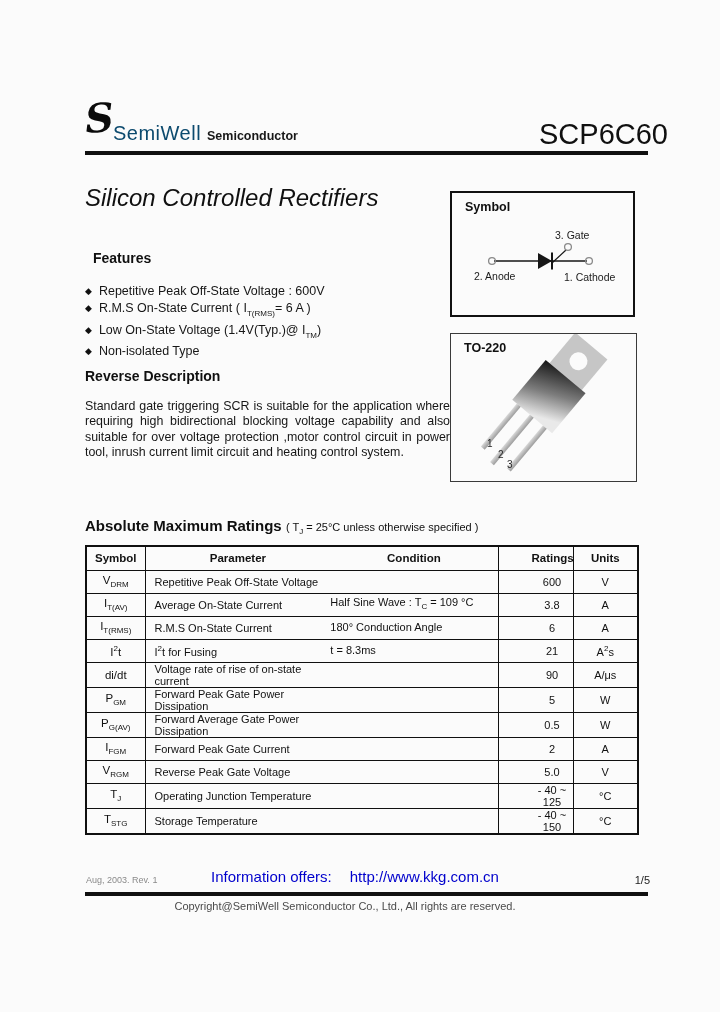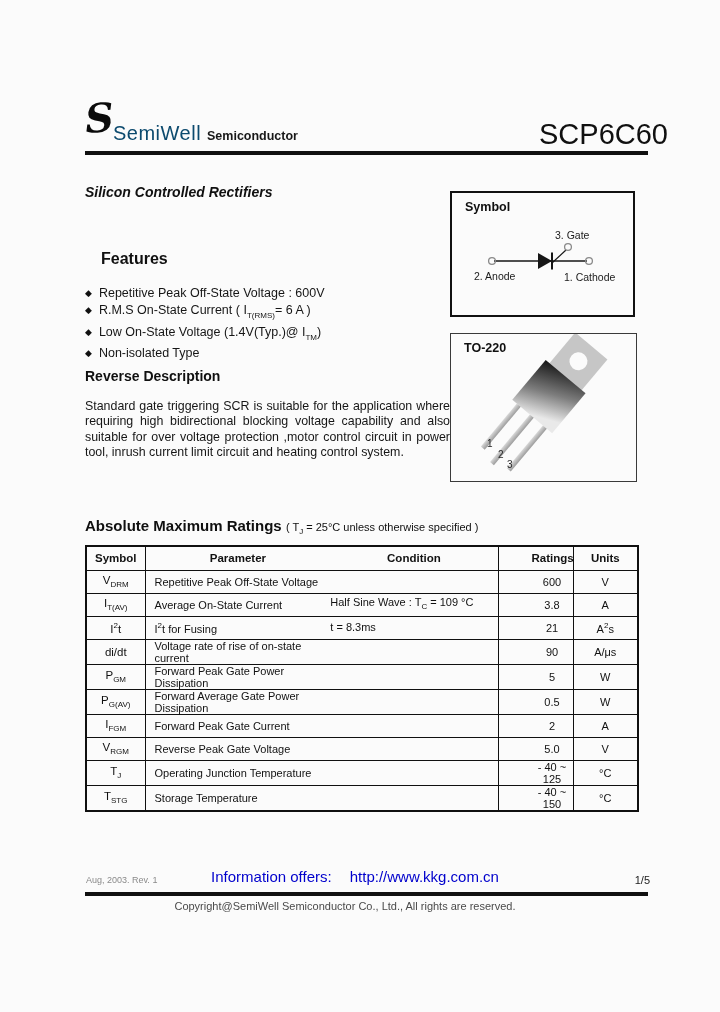--- a/index.html
+++ b/index.html
@@ -14,24 +14,24 @@
   .logo-s {
     position:absolute; left:0; top:-8px;
     font-family:"DejaVu Serif", serif; font-style:italic; font-weight:bold;
     font-size:40px; color:#0a0a0a; transform:rotate(-4deg);
   }
   .brand { position:absolute; left:28px; bottom:7px; font-size:20px; font-weight:500; letter-spacing:0.5px; color:#0c4a6e; }
   .brand-suffix { position:absolute; left:122px; bottom:9px; font-size:12.5px; font-weight:bold; color:#181818; }
   .part-number { position:absolute; right:-10px; bottom:1px; font-size:29px; font-weight:400; color:#101010; }
   .rule-top { position:absolute; left:85px; top:151px; width:563px; height:4px; background:#101010; }
   
-  .doc-title { position:absolute; left:85px; top:184px; margin:0; font-size:14px; font-style:italic; font-weight:bold; color:#101010; }
+  .doc-title { position:absolute; left:85px; top:184px; margin:0; font-size:24px; font-style:italic; font-weight:normal; color:#101010; }
   
   .features { position:absolute; left:85px; top:250px; width:362px; }
-  .features h2 { margin:0 0 17px 16px; font-size:16px; color:#101010; }
+  .features h2 { margin:0 0 17px 8px; font-size:14px; color:#101010; }
   .features ul { list-style:none; margin:0; padding:0; }
   .features li { display:flex; align-items:baseline; font-size:12.5px; line-height:16px; color:#161616; }
   .bullet { font-size:9px; margin-right:7px; position:relative; top:-1px; color:#101010; }
   
   .symbol-box { position:absolute; left:450px; top:191px; width:185px; height:126px; border:2px solid #111; }
   .box-title { position:absolute; left:13px; top:7px; font-size:12.5px; font-weight:bold; color:#101010; }
   .symbol-box svg, .package-box svg { position:absolute; left:0; top:0; }
   .package-box { position:absolute; left:450px; top:333px; width:187px; height:149px; border:1.5px solid #3a3a3a; }
   .svg-label { font-family:"Liberation Sans", sans-serif; font-size:10.5px; fill:#1a1a1a; }
   .pin-label { font-family:"Liberation Sans", sans-serif; font-size:10px; fill:#2a2a2a; }
@@ -193,20 +193,31 @@
       <td class="c-pc">
         <div class="pc-wrap">
           <div class="param">Average On-State Current</div>
           <div class="cond">Half Sine Wave : T<sub>C</sub> = 109 °C</div>
         </div>
       </td>
       <td class="c-rat">3.8</td>
       <td class="c-unit">A</td>
     </tr>
 
+    <tr>
+      <td class="c-sym">I<sub>T(RMS)</sub></td>
+      <td class="c-pc">
+        <div class="pc-wrap">
+          <div class="param">R.M.S On-State Current</div>
+          <div class="cond">180°  Conduction Angle</div>
+        </div>
+      </td>
+      <td class="c-rat">6</td>
+      <td class="c-unit">A</td>
+    </tr>
 
 
     <tr>
       <td class="c-sym">I<sup>2</sup>t</td>
       <td class="c-pc">
         <div class="pc-wrap">
           <div class="param">I<sup>2</sup>t  for Fusing</div>
           <div class="cond">t = 8.3ms</div>
         </div>
       </td>

